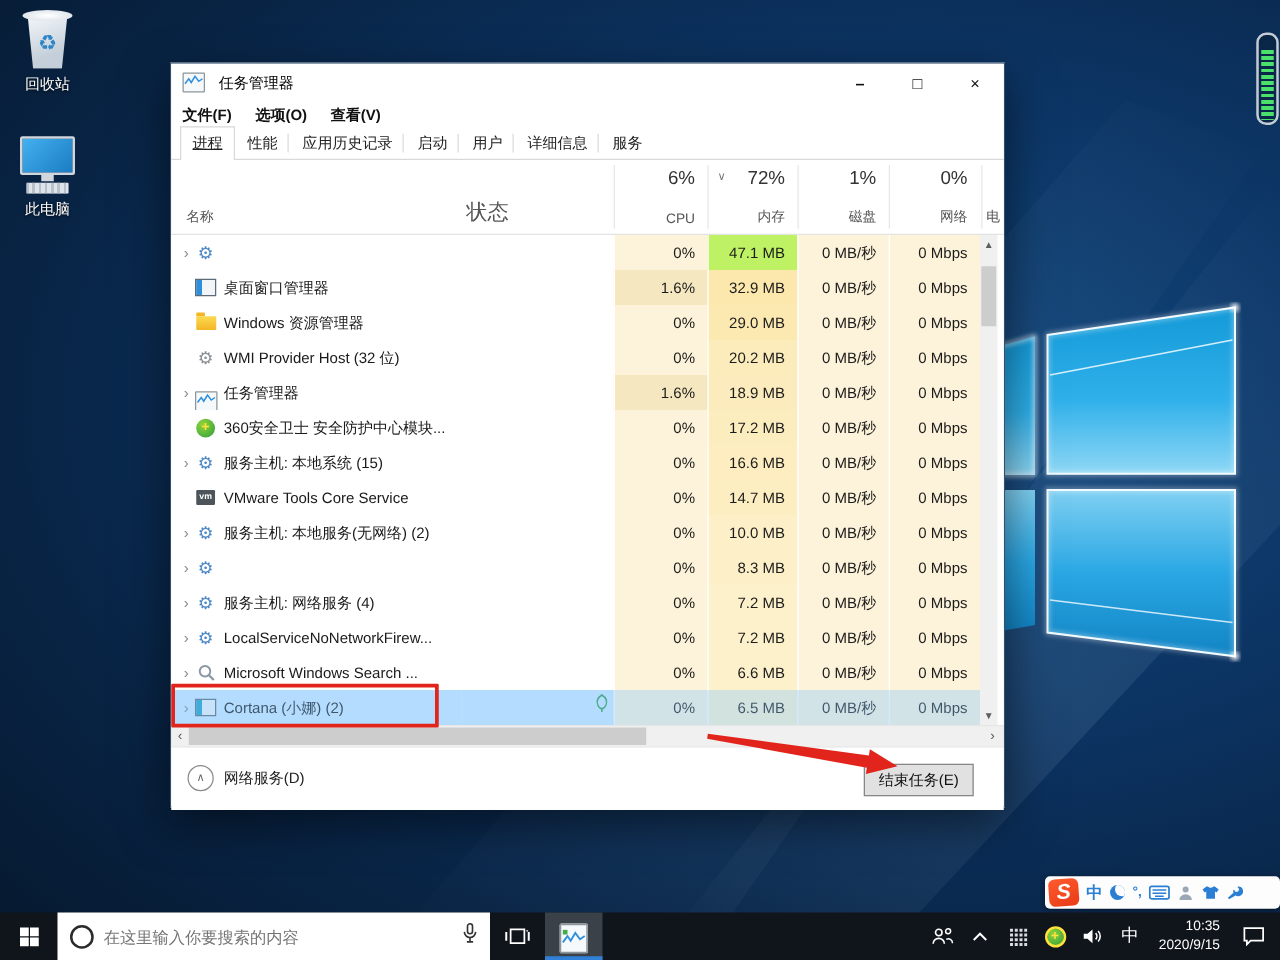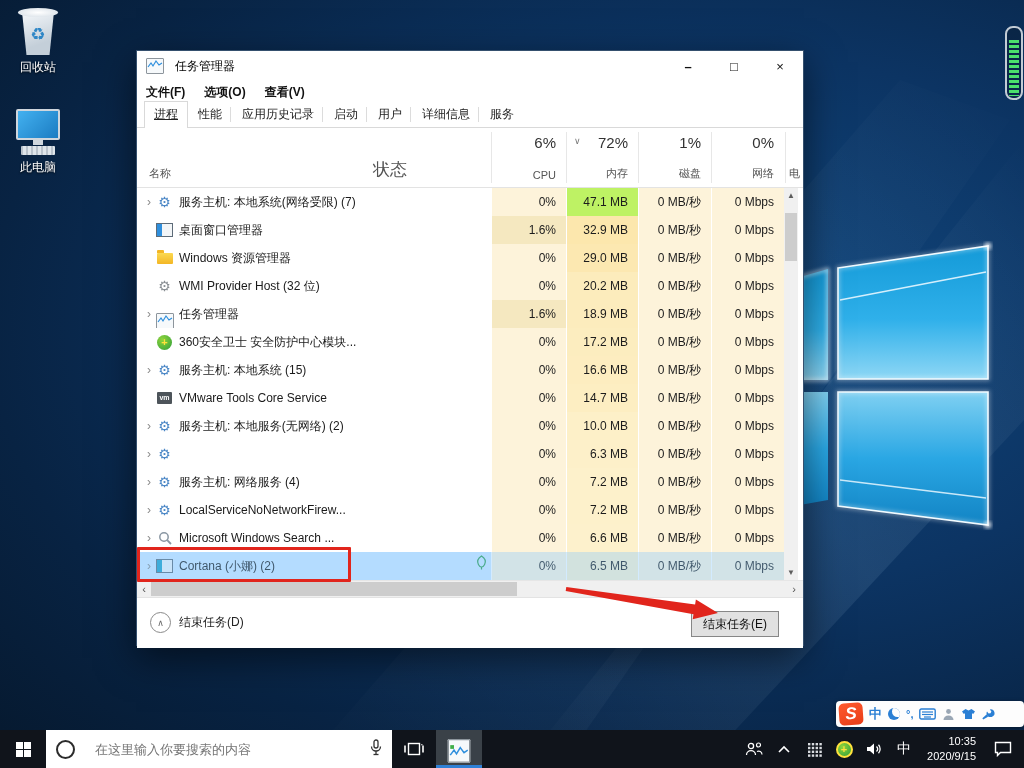--- a/index.html
+++ b/index.html
@@ -84,21 +84,21 @@
   #sogou .slogo{width:24px;height:22px;background:linear-gradient(160deg,#ff5a2e,#e83c17);border-radius:5px;
       color:#fff;font-weight:bold;font-style:italic;font-size:17px;display:flex;align-items:center;justify-content:center;transform:rotate(-4deg);}
   .sg{height:18px;display:flex;align-items:center;justify-content:center;color:#2a7fd4;font-size:13px;}
   .sg-moon{width:12px;height:12px;border-radius:50%;background:#2a7fd4;position:relative;overflow:hidden;}
   .sg-moon::after{content:"";position:absolute;left:4px;top:-2px;width:11px;height:11px;border-radius:50%;background:#fdfdfd;}
   
   #taskbar{position:absolute;left:0;top:730px;width:1024px;height:38px;background:#10141b;z-index:30;display:flex;align-items:stretch;}
   #start{width:46px;display:flex;align-items:center;justify-content:center;}
   .winlogo{display:grid;grid-template-columns:7px 7px;grid-template-rows:7px 7px;gap:1px;}
   .winlogo span{background:#fff;}
-  #searchbox{width:326px;background:#fff;display:flex;align-items:center;padding:0 10px;gap:18px;}
+  #searchbox{width:326px;background:#fff;display:flex;align-items:center;padding:0 10px;gap:6px;}
   #searchbox .ring{width:15px;height:15px;border:2px solid #2b2b2b;border-radius:50%;flex:none;}
   #searchbox input{border:none;outline:none;flex:1;font-size:13px;color:#444;background:transparent;font-family:inherit;}
   #taskview{width:44px;display:flex;align-items:center;justify-content:center;}
   #tm-tile{width:46px;background:#3a4148;display:flex;align-items:center;justify-content:center;position:relative;}
   #tm-tile::after{content:"";position:absolute;left:0;right:0;bottom:0;height:3px;background:#2f80d6;}
   #tray{margin-left:auto;display:flex;align-items:center;gap:4px;padding-right:4px;}
   .tray-ic{width:26px;height:38px;display:flex;align-items:center;justify-content:center;color:#fff;}
   #clock{color:#fff;font-size:11px;text-align:right;line-height:1.35;padding:0 6px;}
   #ime{color:#fff;font-size:14px;}
   
@@ -230,21 +230,20 @@
       <span class="hl" style="left:652px;width:20px;text-align:left;">电</span>
     </div>
 
     <div id="plist">
       <div class="prow" style="top: 0px;">
           <div class="cell c-name" style="background:#fff">
             <span class="chev">›</span>
             <span class="picon">
               <span class="ic-gear" style="color:#4b87c6;">⚙</span>
             </span>
-            <span class="ptext">服务主机: 本地系统(网络受限) (7)</span>
           </div>
           <div class="cell c-status" style="background:#fff"></div>
           <div class="cell c-val c-cpu" style="background:#fdf3da">0%</div>
           <div class="cell c-val c-mem" style="background:#bef264">47.1 MB</div>
           <div class="cell c-val c-disk" style="background:#fdf3da">0 MB/秒</div>
           <div class="cell c-val c-net" style="background:#fdf3da">0 Mbps</div>
         </div>
         <div class="prow" style="top: 28px;">
           <div class="cell c-name" style="background:#fff">
             <span class="chev"></span>
@@ -361,21 +360,21 @@
         </div>
         <div class="prow" style="top: 252px;">
           <div class="cell c-name" style="background:#fff">
             <span class="chev">›</span>
             <span class="picon">
               <span class="ic-gear" style="color:#4b87c6;">⚙</span>
             </span>
           </div>
           <div class="cell c-status" style="background:#fff"></div>
           <div class="cell c-val c-cpu" style="background:#fdf3da">0%</div>
-          <div class="cell c-val c-mem" style="background:rgb(253,240,201)">6.3 MB</div>
+          <div class="cell c-val c-mem" style="background:rgb(253,240,201)">8.3 MB</div>
           <div class="cell c-val c-disk" style="background:#fdf3da">0 MB/秒</div>
           <div class="cell c-val c-net" style="background:#fdf3da">0 Mbps</div>
         </div>
         <div class="prow" style="top: 280px;">
           <div class="cell c-name" style="background:#fff">
             <span class="chev">›</span>
             <span class="picon">
               <span class="ic-gear" style="color:#4b87c6;">⚙</span>
             </span>
             <span class="ptext">服务主机: 网络服务 (4)</span>
@@ -443,21 +442,21 @@
 
     <div id="hscroll">
       <span class="arr" style="left:0;">‹</span>
       <div id="hthumb"></div>
       <span class="arr" style="right:2px;">›</span>
     </div>
 
     <div id="tmfooter">
       <div id="collapse">
         <span class="circ">∧</span>
-        <span>结束任务(D)</span>
+        <span>网络服务(D)</span>
       </div>
       <div id="endtask">结束任务(E)</div>
     </div>
   </div>
 
   <div id="red-rect"></div>
   <svg id="red-arrow" width="1024" height="768" viewBox="0 0 1024 768">
     <polygon points="566.3,587.0 695.1,604.4 695.9,599.4 718,613 692.7,619.2 693.5,614.2 565.7,591.0" fill="#e1251c"></polygon>
   </svg>
 

